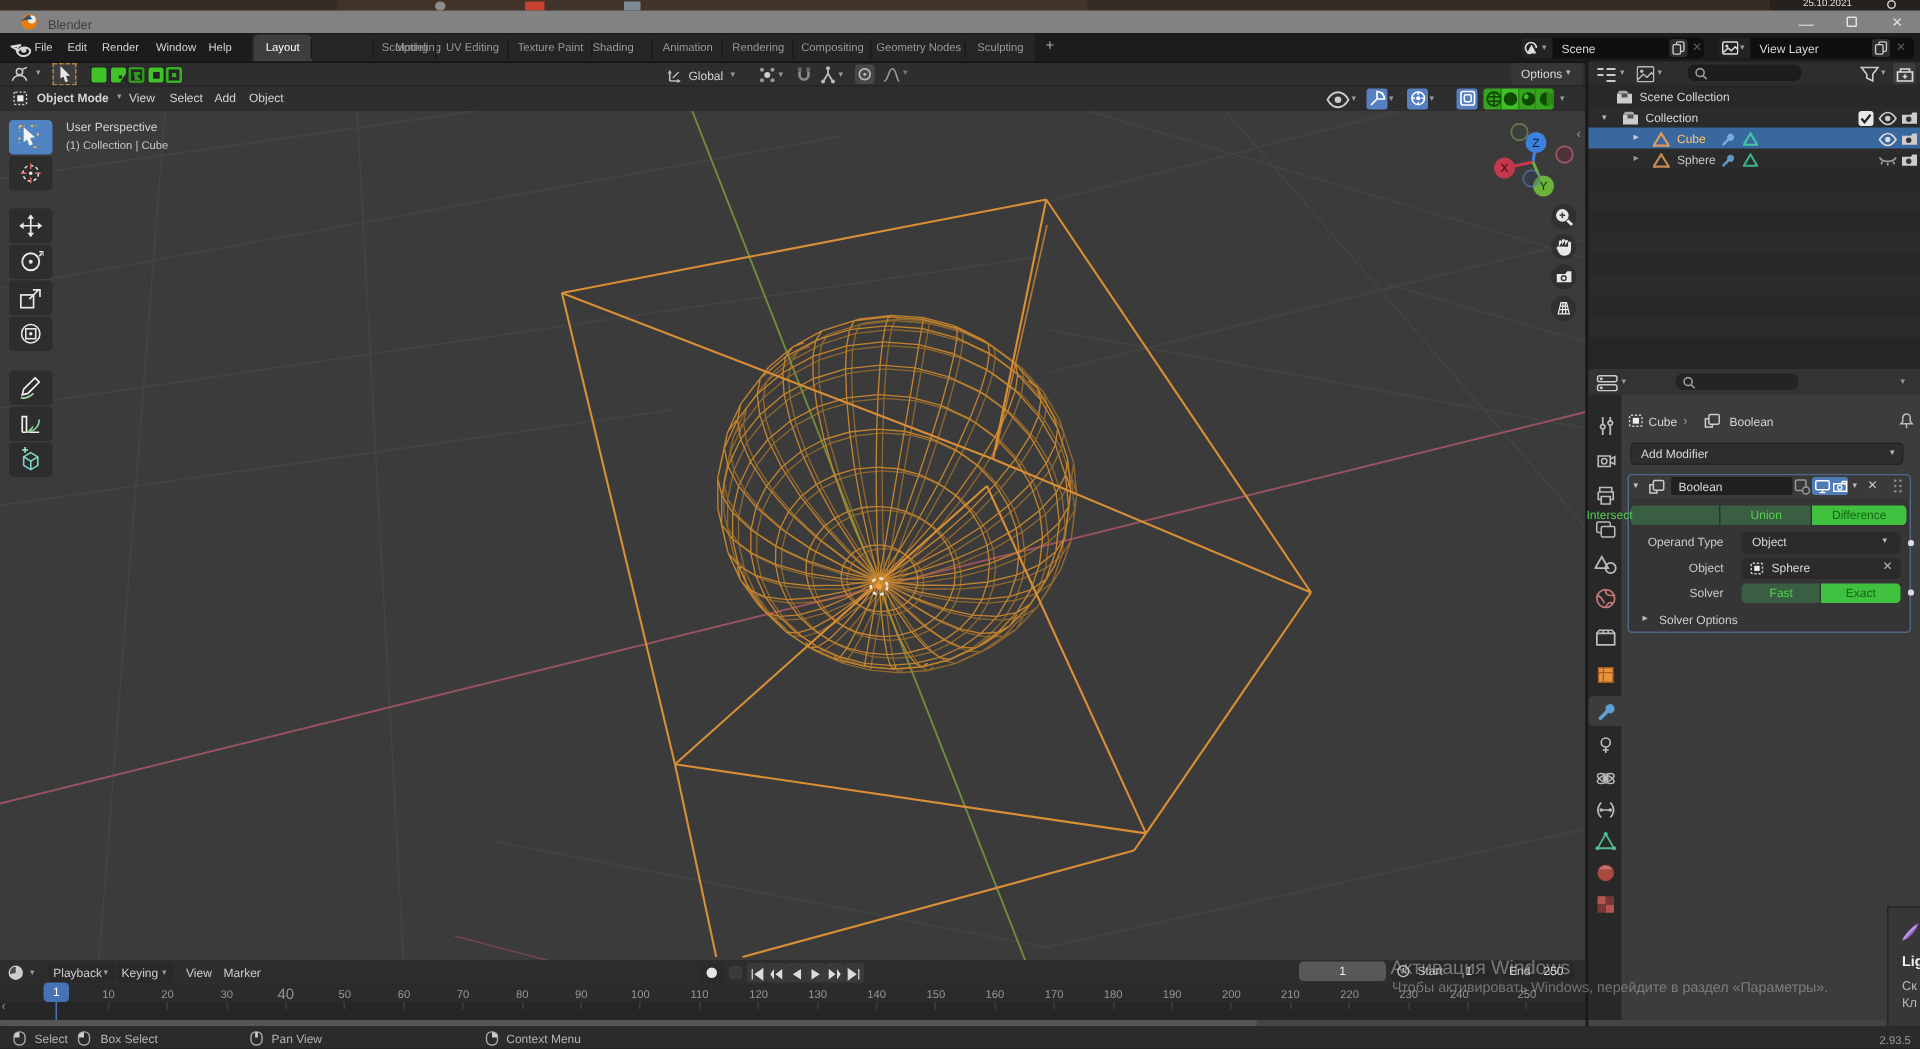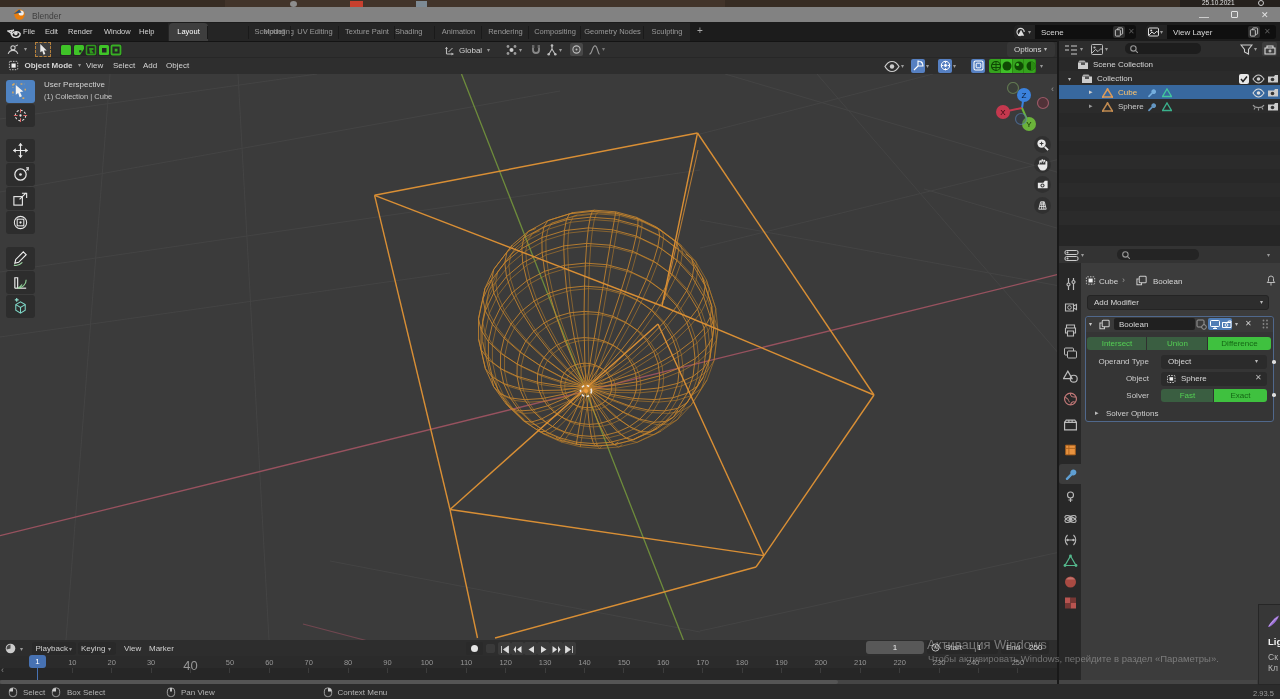--- a/index.html
+++ b/index.html
@@ -583,21 +583,21 @@
 <div class="txt" style="left:1245px;top:320px;color:#ccc;font-size:8px;">✕</div>
 <svg class="abs" style="left:1262px;top:319px;" width="9" height="11" viewBox="0 0 9 11">
       <circle cx="1.5" cy="1.5" r="0.9" fill="#888"></circle>
       <circle cx="5" cy="1.5" r="0.9" fill="#888"></circle>
       <circle cx="1.5" cy="5" r="0.9" fill="#888"></circle>
       <circle cx="5" cy="5" r="0.9" fill="#888"></circle>
       <circle cx="1.5" cy="8.5" r="0.9" fill="#888"></circle>
       <circle cx="5" cy="8.5" r="0.9" fill="#888"></circle>
     </svg>
 <div class="abs" style="left:1087px;top:337px;width:60px;height:13px;background:#3a5e41;border-radius:3px 0 0 3px;border-right:1px solid #303030;"></div>
-<div class="txt" style="left:1087px;top:340px;width:60px;text-align:center;color:#54d054;font-size:8px;">Intersect</div>
+<div class="txt" style="left:1043px;top:340px;width:60px;text-align:center;color:#54d054;font-size:8px;">Intersect</div>
 <div class="abs" style="left:1147px;top:337px;width:61px;height:13px;background:#3a5e41;border-right:1px solid #303030;"></div>
 <div class="txt" style="left:1147px;top:340px;width:61px;text-align:center;color:#54d054;font-size:8px;">Union</div>
 <div class="abs" style="left:1208px;top:337px;width:63px;height:13px;background:#3fc13f;border-radius:0 3px 3px 0;"></div>
 <div class="txt" style="left:1208px;top:340px;width:63px;text-align:center;color:#156615;font-size:8px;">Difference</div>
 <div class="txt" style="left:949px;top:358px;width:200px;text-align:right;color:#cccccc;font-size:8px;">Operand Type</div>
 <div class="abs" style="left:1161px;top:355px;width:106px;height:14px;background:#2b2b2b;border-radius:3px;"></div>
 <div class="txt" style="left:1168px;top:358px;color:#d8d8d8;font-size:8px;">Object</div>
 <div class="txt" style="left:1255px;top:358px;color:#bbb;font-size:6px;">▾</div>
 <div class="abs" style="left:1272px;top:360px;width:3.5px;height:3.5px;background:#ddd;border-radius:50%;"></div>
 <div class="txt" style="left:949px;top:375px;width:200px;text-align:right;color:#cccccc;font-size:8px;">Object</div>
@@ -670,21 +670,21 @@
 <div class="txt" style="left:1006px;top:644px;color:#cccccc;font-size:8px;">End</div>
 <div class="txt" style="left:1029px;top:644px;color:#dddddd;font-size:8px;">250</div>
 <div class="abs" style="left:0px;top:656px;width:1057px;height:14px;background:#2b2b2b;"></div>
 <div class="abs" style="left:0px;top:668px;width:1057px;height:14px;background:#262626;"></div>
 <div class="txt" style="left:62.299999999999955px;top:659px;width:20px;text-align:center;color:#969696;font-size:7.5px;">10</div>
 <div class="abs" style="left:71.79999999999995px;top:668px;width:1px;height:5px;background:#3c3c3c;"></div>
 <div class="txt" style="left:101.69999999999999px;top:659px;width:20px;text-align:center;color:#969696;font-size:7.5px;">20</div>
 <div class="abs" style="left:111.19999999999999px;top:668px;width:1px;height:5px;background:#3c3c3c;"></div>
 <div class="txt" style="left:141.09999999999997px;top:659px;width:20px;text-align:center;color:#969696;font-size:7.5px;">30</div>
 <div class="abs" style="left:150.59999999999997px;top:668px;width:1px;height:5px;background:#3c3c3c;"></div>
-<div class="txt" style="left:180.49999999999997px;top:659px;width:20px;text-align:center;color:#969696;font-size:13px;">40</div>
+<div class="txt" style="left:180.49999999999997px;top:659px;width:20px;text-align:center;color:#969696;font-size:10px;">40</div>
 <div class="abs" style="left:189.99999999999997px;top:668px;width:1px;height:5px;background:#3c3c3c;"></div>
 <div class="txt" style="left:219.89999999999998px;top:659px;width:20px;text-align:center;color:#969696;font-size:7.5px;">50</div>
 <div class="abs" style="left:229.39999999999998px;top:668px;width:1px;height:5px;background:#3c3c3c;"></div>
 <div class="txt" style="left:259.29999999999995px;top:659px;width:20px;text-align:center;color:#969696;font-size:7.5px;">60</div>
 <div class="abs" style="left:268.79999999999995px;top:668px;width:1px;height:5px;background:#3c3c3c;"></div>
 <div class="txt" style="left:298.7px;top:659px;width:20px;text-align:center;color:#969696;font-size:7.5px;">70</div>
 <div class="abs" style="left:308.2px;top:668px;width:1px;height:5px;background:#3c3c3c;"></div>
 <div class="txt" style="left:338.09999999999997px;top:659px;width:20px;text-align:center;color:#969696;font-size:7.5px;">80</div>
 <div class="abs" style="left:347.59999999999997px;top:668px;width:1px;height:5px;background:#3c3c3c;"></div>
 <div class="txt" style="left:377.5px;top:659px;width:20px;text-align:center;color:#969696;font-size:7.5px;">90</div>

